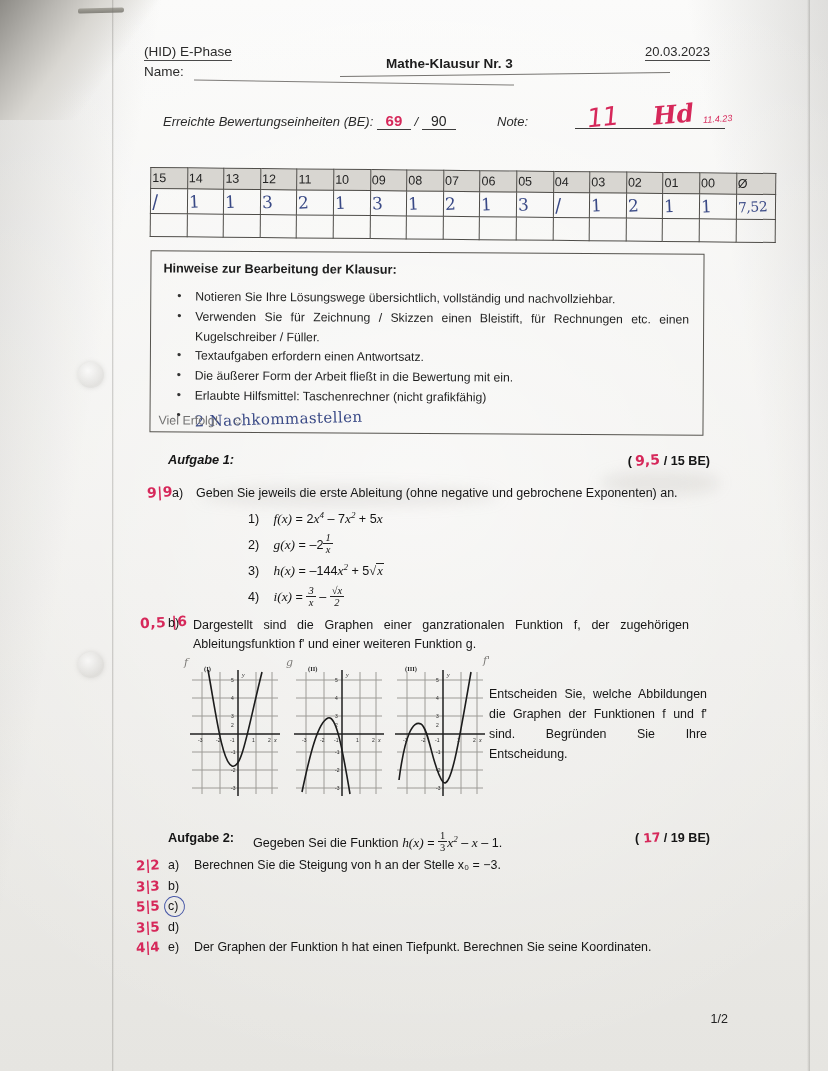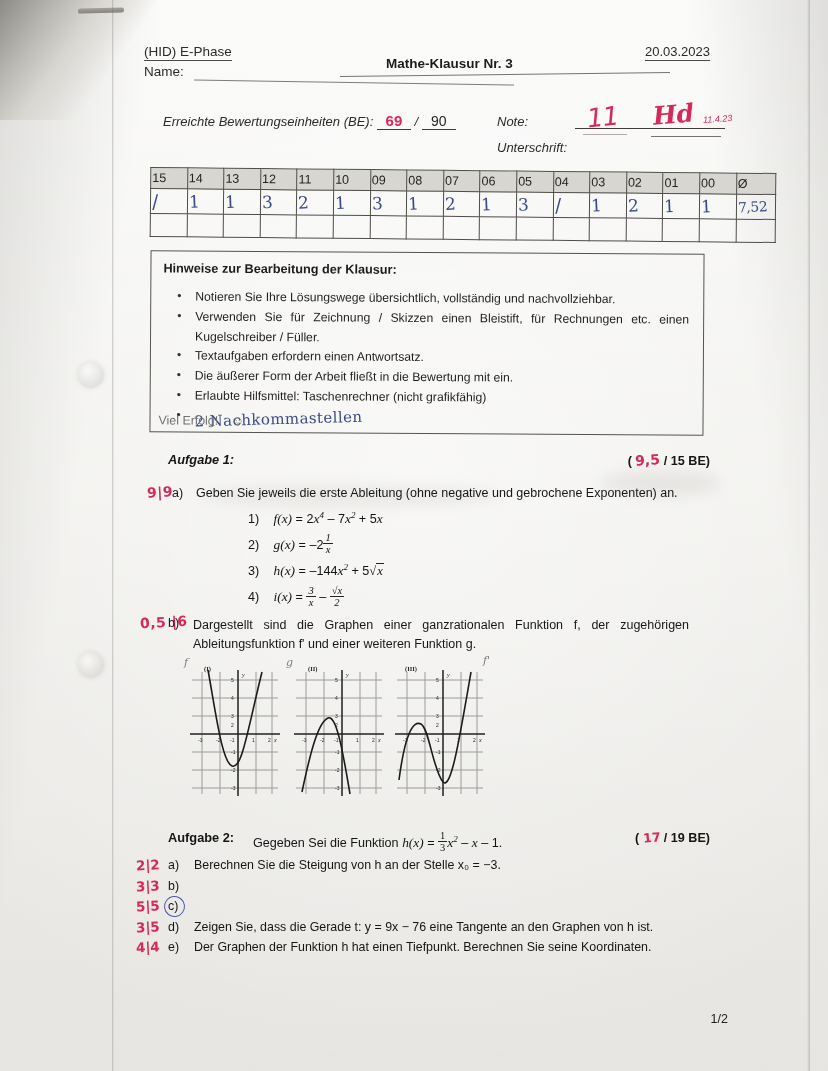--- a/index.html
+++ b/index.html
@@ -178,27 +178,20 @@
       <span class="bemax">90</span>
     </div>
 
     <div class="noteblk">
       <div class="row">
         <span class="lab">Note:</span>
         <span class="rule">
           <span class="note-hand">11</span>
           <span class="sig-hand">Hd</span>
           <span class="sig-small">11.4.23</span>
-        </span>
-      </div>
-      <div class="row" style="margin-top:5px;">
-        <span class="lab">Unterschrift:</span>
-        <span class="rule" style="border-bottom:none;">
-          <span class="sig-faint"></span>
-          <span class="sig-faint2"></span>
         </span>
       </div>
     </div>
 
     <div class="gtable">
       <table class="grades">
         <tbody>
             <tr class="head" id="gt-head">
               <td>15</td>
               <td>14</td>
@@ -423,20 +416,21 @@
               <text x="45" y="92">-1</text>
               <text x="45" y="110">-2</text>
             <text x="45" y="128">-3</text>
           </g>
         </svg>
         <span class="figlabel" style="left:14px;top:3px;">(III)</span>
         <span class="pencil-g" style="left:92px;top:-8px;">f'</span>
       </div>
     </div>
 
+    <div class="sidetext">Entscheiden Sie, welche Abbildungen die Graphen der Funktionen f und f' sind. Begründen Sie Ihre Entscheidung.</div>
 
     <div class="a2">
       <span class="a2title">Aufgabe 2:</span>
       <span class="a2given">
         Gegeben Sei die Funktion <i class="v">h(x)</i> =
         <span class="frac"><span class="num" style="font-style:normal;">1</span><span class="den" style="font-style:normal;">3</span></span><i class="v">x</i><sup class="e">2</sup>
         – <i class="v">x</i> – 1.
       </span>
       <span class="a2be">
         <span>(</span>
@@ -454,21 +448,20 @@
             <span class="ms">3|3</span>
             <span class="lab">b)</span>
           </div>
           <div class="a2row">
             <span class="ms">5|5</span>
             <span class="lab" style="position: absolute;">c)<span class="circle-c"></span></span>
           </div>
           <div class="a2row">
             <span class="ms">3|5</span>
             <span class="lab">d)</span>
-            <span class="txt">Zeigen Sie, dass die Gerade t: y = 9x − 76 eine Tangente an den Graphen von h ist.</span>
           </div>
           <div class="a2row">
             <span class="ms">4|4</span>
             <span class="lab">e)</span>
             <span class="txt">Der Graphen der Funktion h hat einen Tiefpunkt. Berechnen Sie seine Koordinaten.</span>
           </div>
         </div>
     </div>
 
     <div class="footer">1/2</div>

